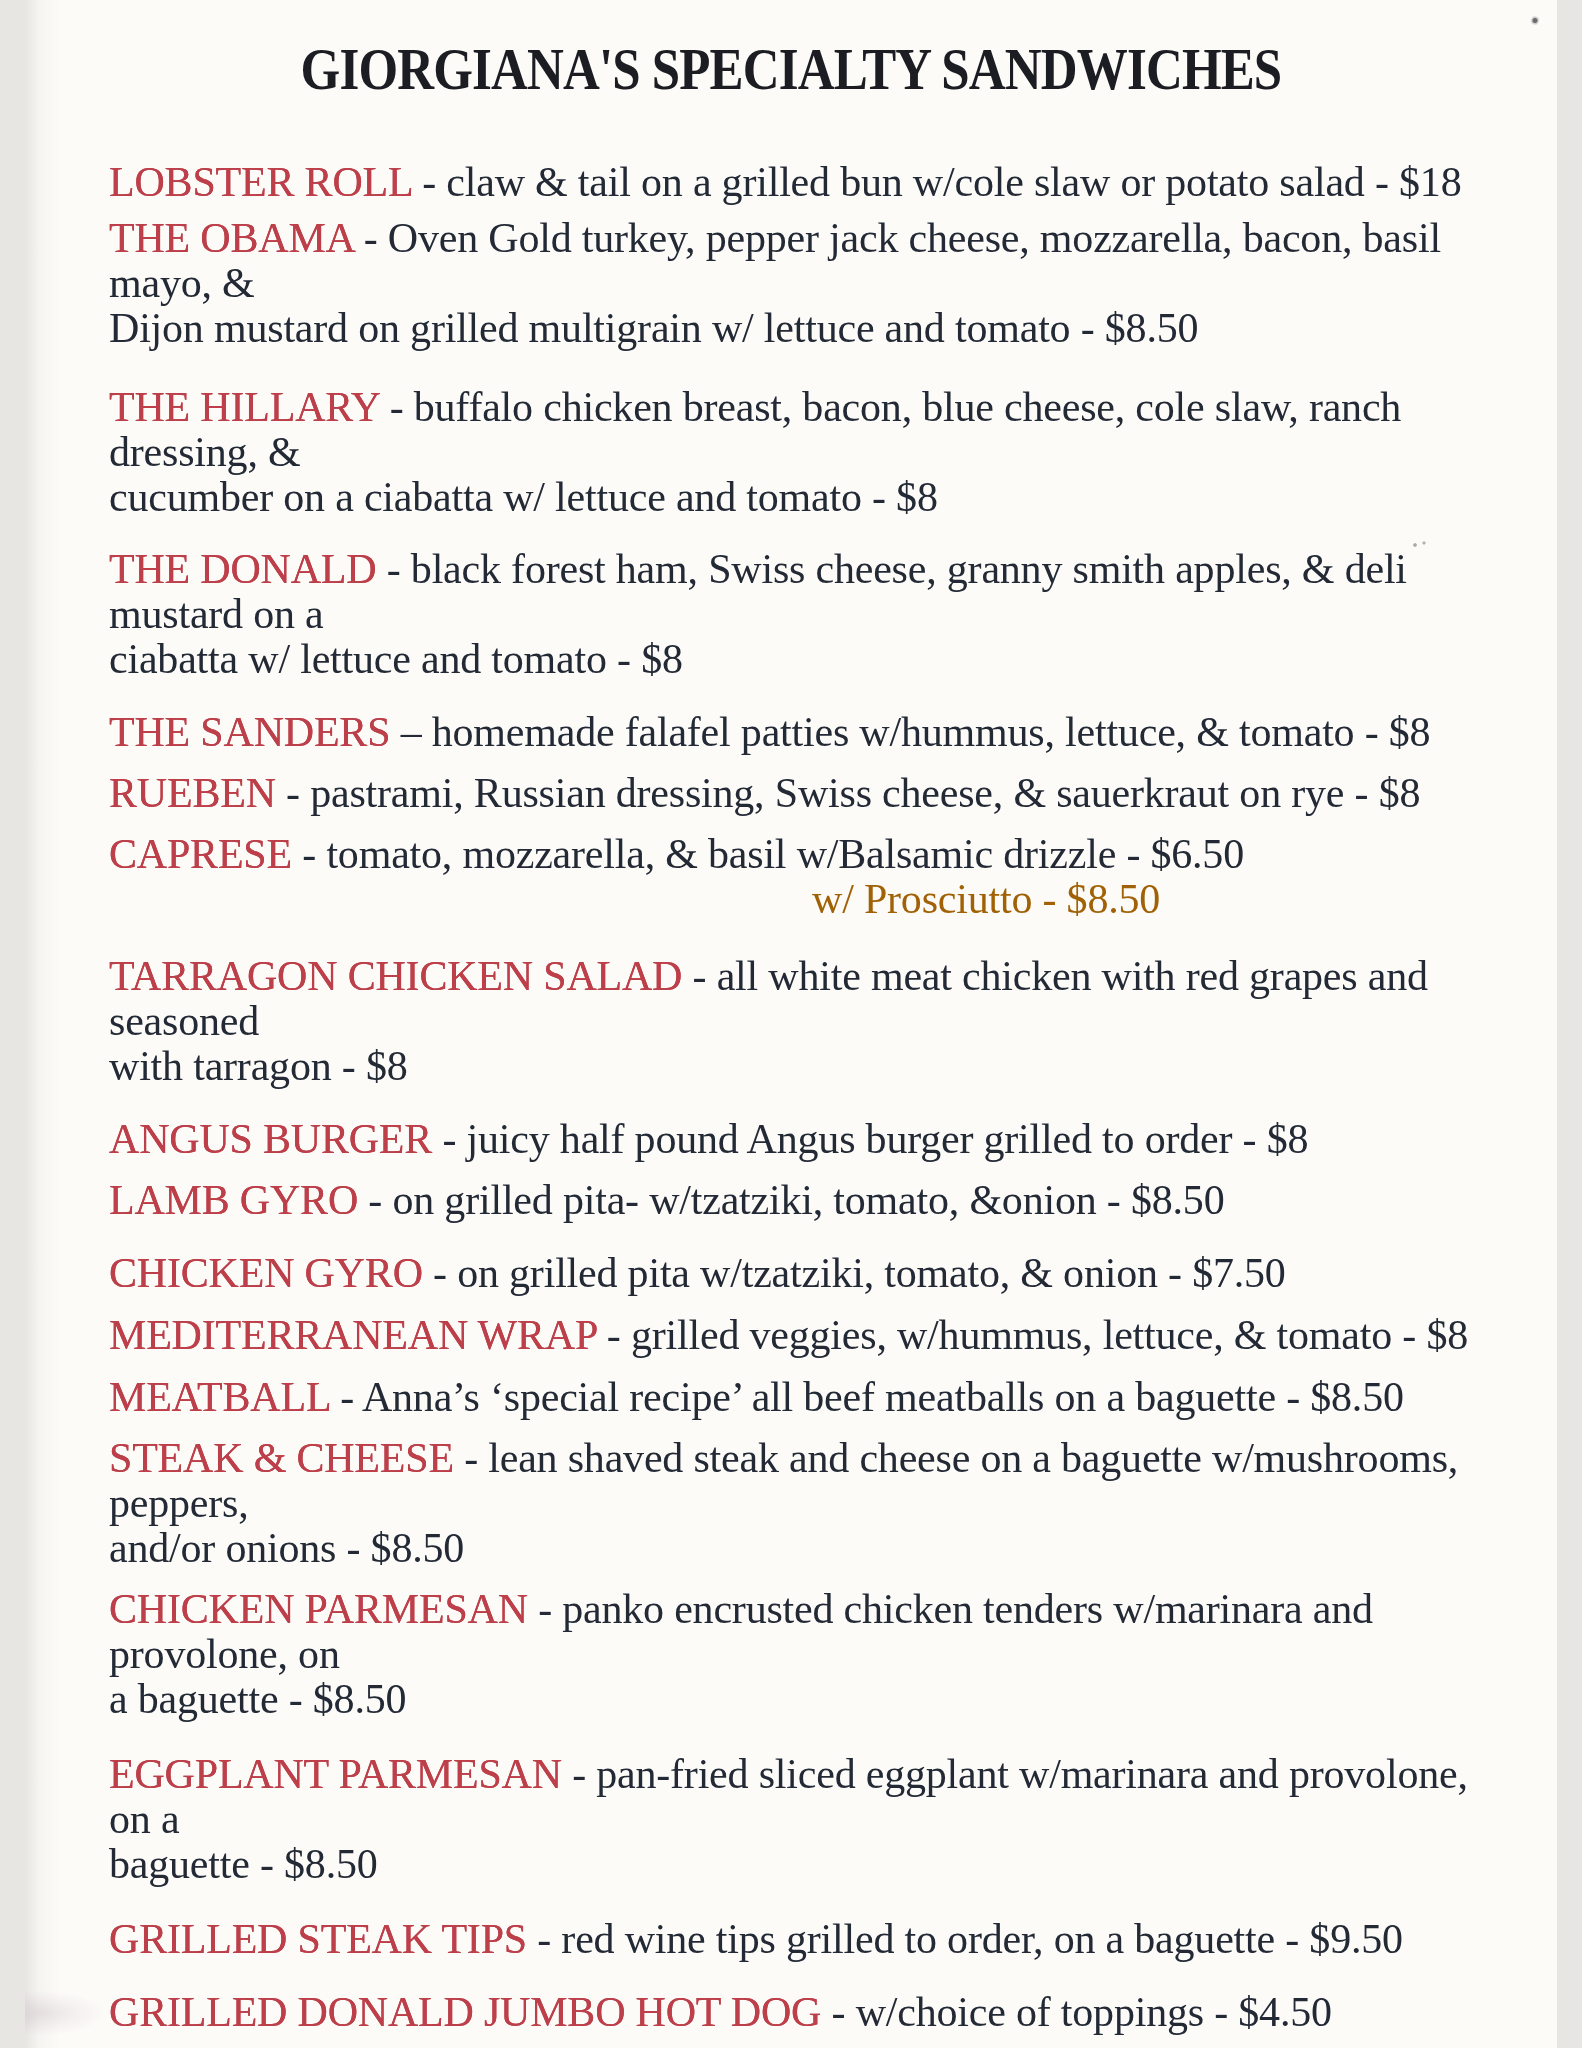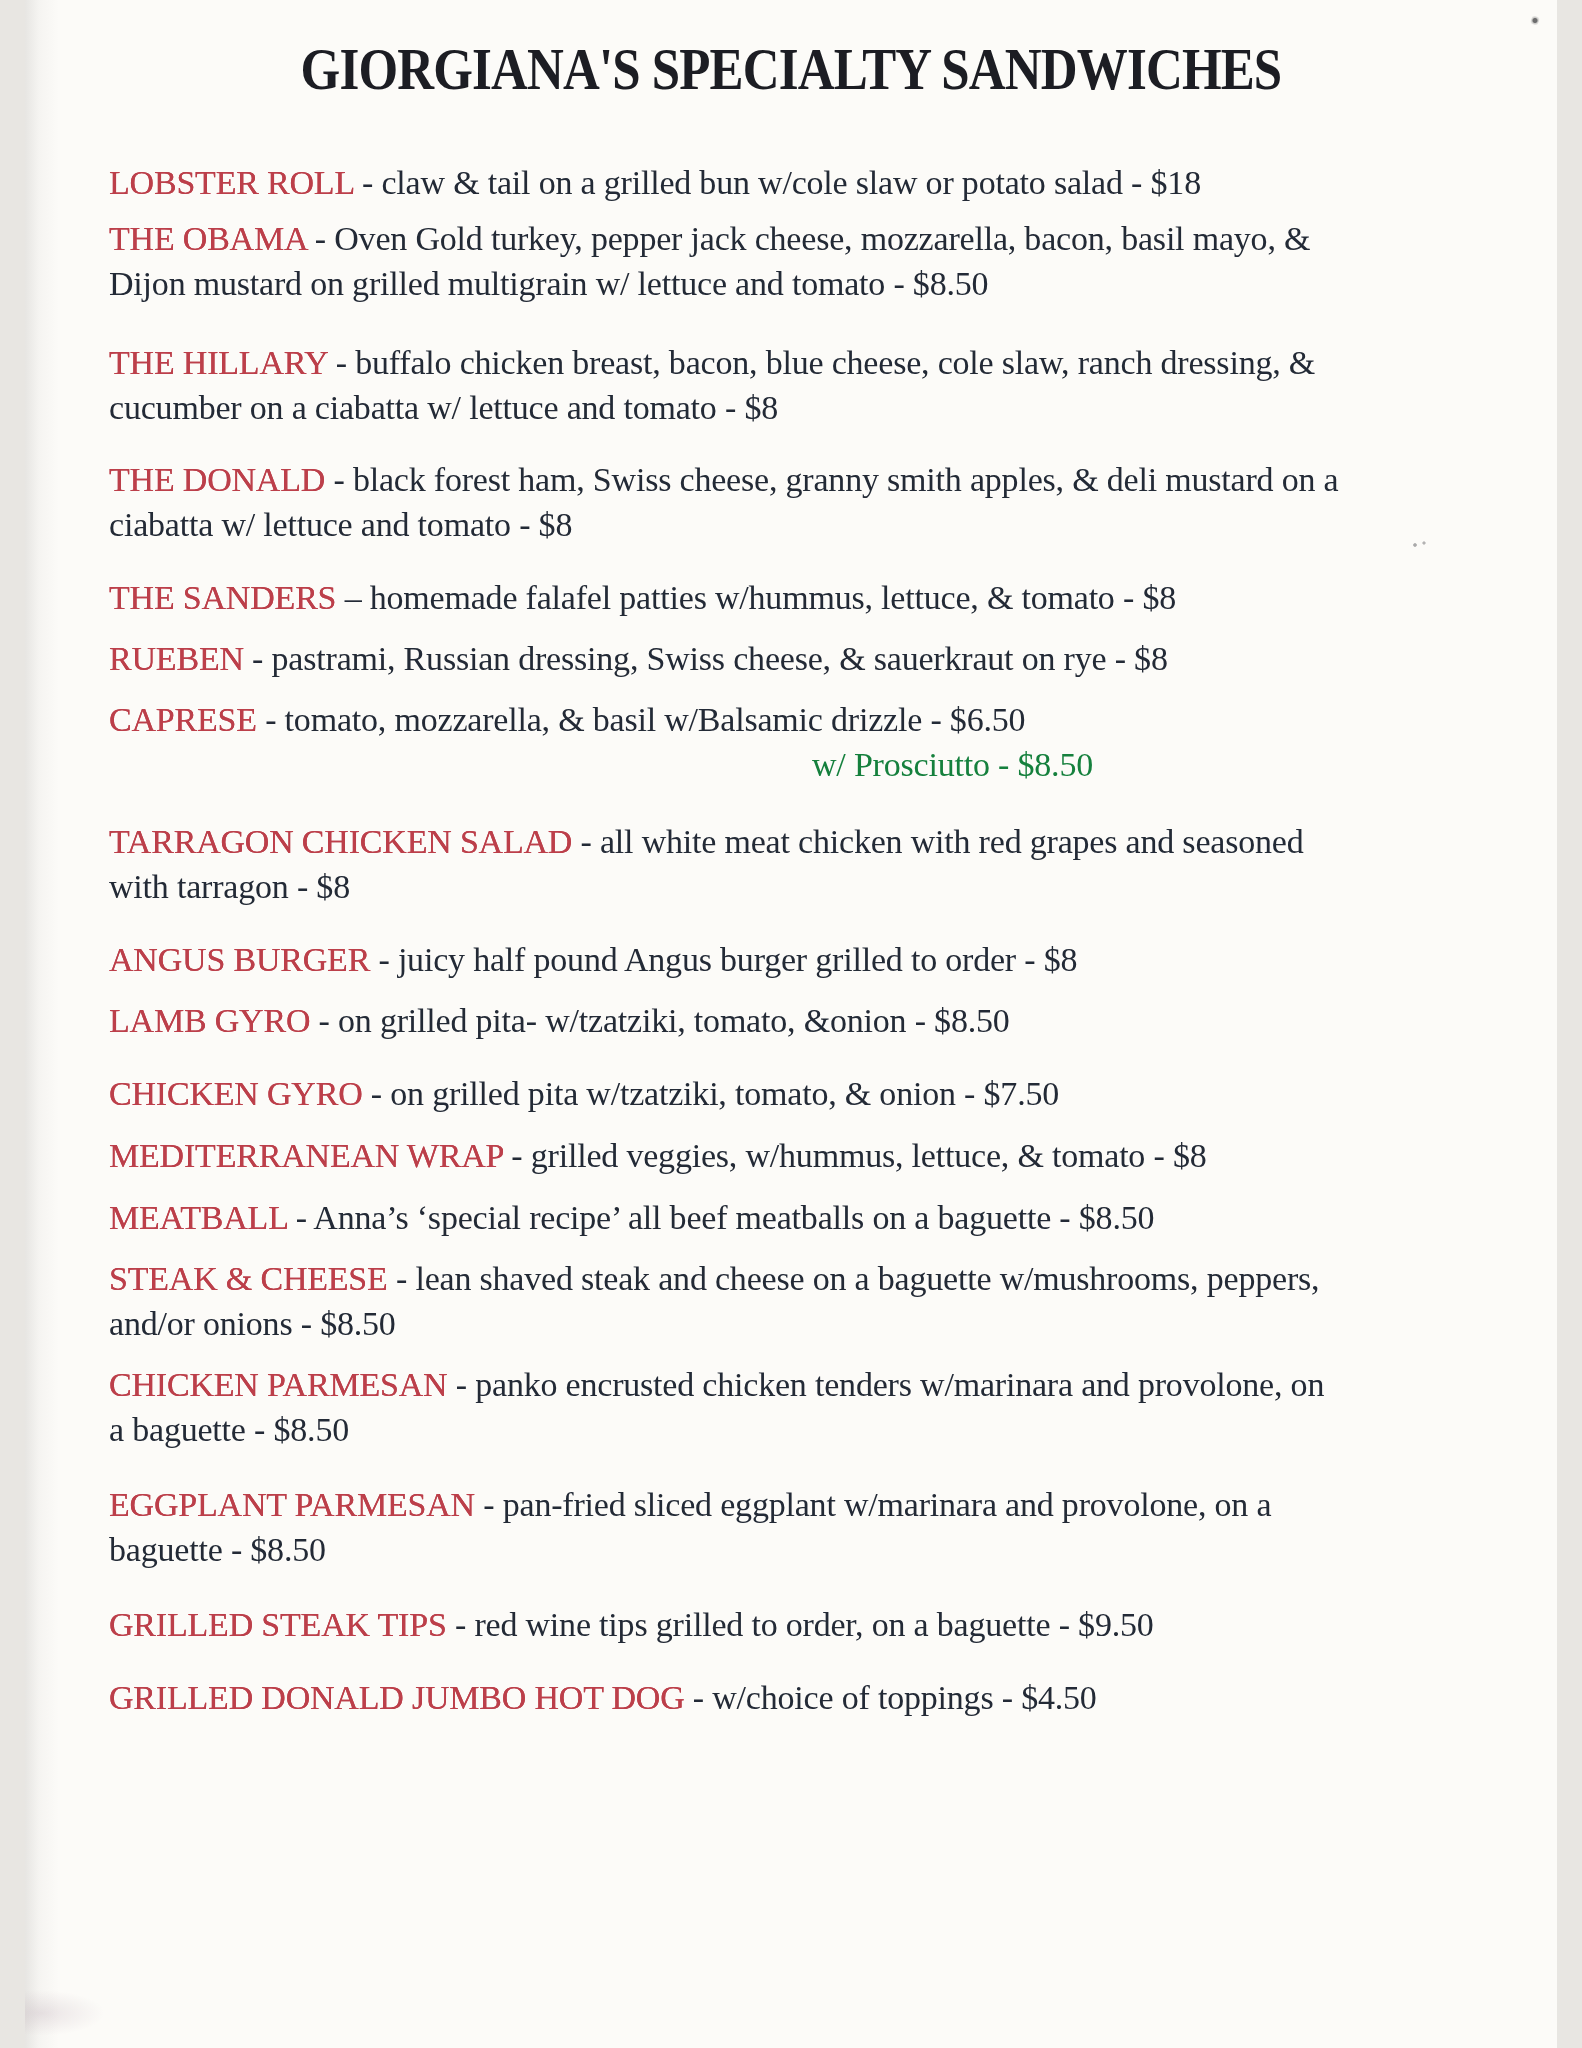--- a/index.html
+++ b/index.html
@@ -55,21 +55,21 @@
     font-weight: bold;
     letter-spacing: -1px;
     color: #1c1d23;
     transform: scaleX(0.85);
     transform-origin: 50% 50%;
     white-space: nowrap;
   }
 
   .items {
     margin: 58px 58px 0 84px;
-    font-size: 34px;
+    font-size: 42px;
     letter-spacing: -0.2px;
   }
   .item-block { margin-bottom: 16px; }
   .item-block:nth-child(1)  { margin-bottom: 11px; }
   .item-block:nth-child(2)  { margin-bottom: 34px; }
   .item-block:nth-child(3)  { margin-bottom: 27px; }
   .item-block:nth-child(4)  { margin-bottom: 28px; }
   .item-block:nth-child(7)  { margin-bottom: 32px; }
   .item-block:nth-child(8)  { margin-bottom: 28px; }
   .item-block:nth-child(9)  { }
@@ -87,21 +87,21 @@
     line-height: 45px;
   }
   .iname {
     color: #bc3f4a;
     text-shadow: 0 0 0.5px #bc3f4a;
   }
   .isep, .idesc, .iprice { color: #232a36; }
   .extra-line {
     margin-left: 703px;
     line-height: 45px;
-    color: #15803d;
+    color: #a16207;
   }
 </style>
 </head>
 <body>
 
 <div class="page">
   <div class="edge-shade"></div>
   <div class="speck-top-right"></div>
   <div class="dots-mid-right"></div>
   <div class="smudge-bottom-left"></div>

